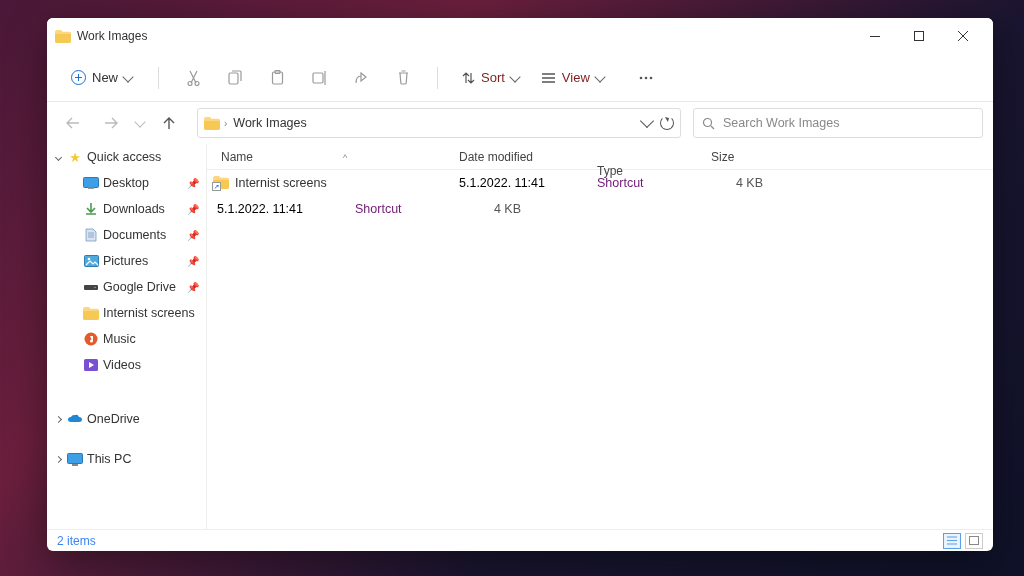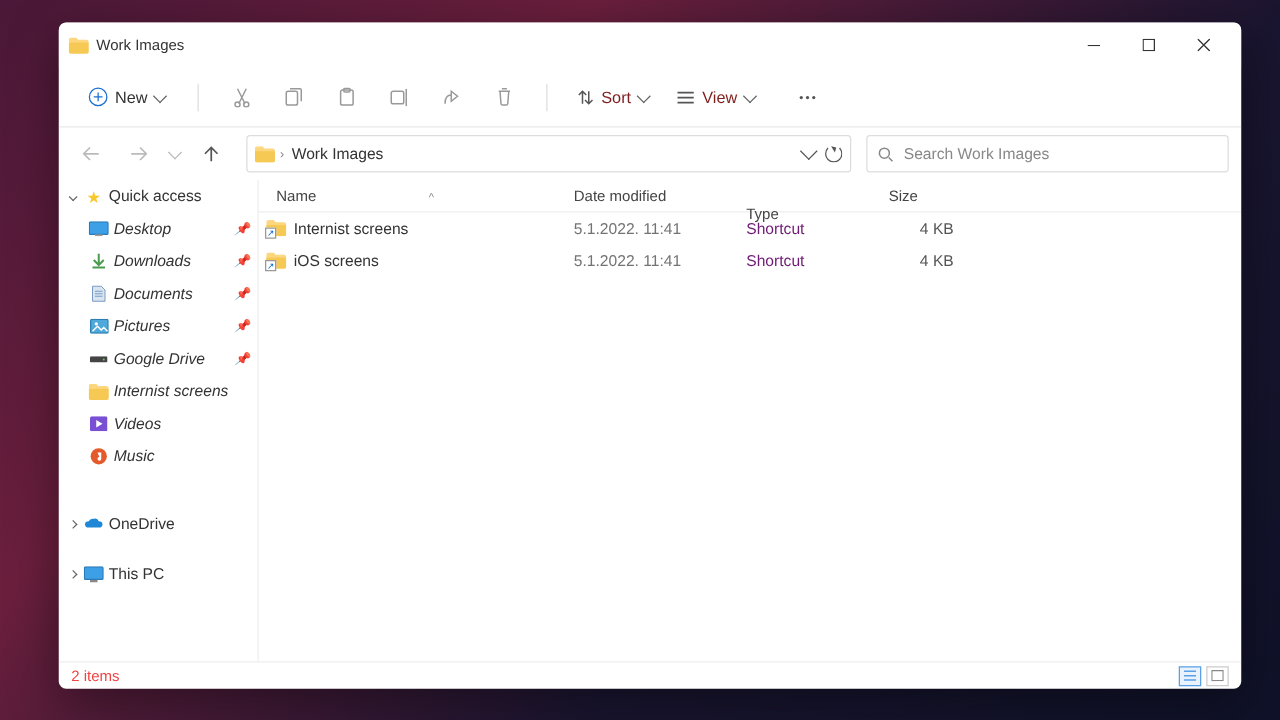--- a/index.html
+++ b/index.html
@@ -33,42 +33,42 @@
 .refresh:after { content:''; position:absolute; top:-2px; right:1px; border:3px solid transparent; border-left-color:#555; transform:rotate(-30deg); }
 .searchbox { width: 290px; height: 30px; border: 1px solid #ddd; border-radius: 3px; display: flex; align-items: center; padding: 0 8px; gap: 8px; color: #888; font-size: 12.5px; }
 .content { flex: 1; display: flex; overflow: hidden; }
 .sidebar { width: 160px; border-right: 1px solid #eee; overflow-y: auto; font-size: 12.5px; position: relative; padding-bottom: 4px; }
 .sidebar::-webkit-scrollbar { width: 10px; }
 .sidebar::-webkit-scrollbar-thumb { background: #bbb; border-radius: 5px; }
 .sbitem { display: flex; align-items: center; height: 26px; padding: 0 4px 0 6px; gap: 4px; color: #333; white-space: nowrap; overflow: hidden; }
 .sbitem .arrow { width: 10px; height: 10px; flex-shrink:0; display:flex; align-items:center; justify-content:center; }
 .sbitem .arrow .a { width:5px; height:5px; border-right:1px solid #666; border-bottom:1px solid #666; transform:rotate(45deg); }
 .sbitem .arrow .ar { width:5px; height:5px; border-right:1px solid #666; border-bottom:1px solid #666; transform:rotate(-45deg); }
-.sbitem.indent { padding-left: 24px; font-style: italic; }
+.sbitem.indent { padding-left: 36px; }
 .sbitem .ico { width: 16px; height: 14px; flex-shrink:0; display:flex; align-items:center; justify-content:center; }
 .sbitem .label { overflow: hidden; text-overflow: clip; flex:1; }
 .sbitem .pin { color:#aaa; font-size:10px; margin-right:2px; }
 .sbgap { height: 14px; }
 .main { flex: 1; display: flex; flex-direction: column; }
 .colheads { height: 26px; display: flex; align-items: center; border-bottom: 1px solid #eee; font-size: 12px; color: #444; }
 .ch { padding-left: 10px; border-right: 1px solid transparent; }
 .ch.name { width: 242px; padding-left:14px; }
 .ch.date { width: 138px; }
 .ch.type { width: 114px; margin-top: 28px; }
 .ch.size { width: 72px; }
 .files { flex: 1; }
 .frow { height: 26px; display: flex; align-items: center; font-size: 12.5px; color: #333; }
 .frow .fc { padding-left: 10px; }
 .frow .name { width: 242px; display:flex; align-items:center; gap:6px; padding-left:6px; }
-.frow .date { width: 138px; color:#737373; }
+.frow .date { width: 138px; color:#000000; }
 .frow .type { width: 114px; color:#701a75; }
 .frow .size { width: 72px; text-align:right; color:#555; padding-right:10px; }
 .shortcut-icon { position:relative; width:16px; height:14px; }
 .shortcut-icon .arrow-badge { position:absolute; bottom:-1px; left:-1px; width:9px; height:9px; background:#fff; border:0.5px solid #999; display:flex; align-items:center; justify-content:center; font-size:7px; color:#0066cc; }
-.status { height: 22px; border-top: 1px solid #eee; display: flex; align-items: center; padding: 0 10px; font-size: 12px; color: #ef4444; }
+.status { height: 22px; border-top: 1px solid #eee; display: flex; align-items: center; padding: 0 10px; font-size: 12px; color: #3b82f6; }
 .status .sp { flex:1; }
 .viewtoggle { width:18px; height:16px; border:1px solid #ccc; margin-left:4px; display:flex; align-items:center; justify-content:center; }
 .viewtoggle.active { border-color:#5aa0e8; background:#eaf3fc; }
 svg.folder { display:block; }
 .star { color:#f8c82b; font-size:13px; }
 </style>
 </head>
 <body>
 
 <div class="window">
@@ -265,35 +265,35 @@
         <span class="ico">
             <svg class="folder" width="16" height="13" viewBox="0 0 16 13">
               <path d="M0 2 Q0 0 2 0 L6 0 L7.5 1.8 L14 1.8 Q16 1.8 16 3.8 L16 11 Q16 13 14 13 L2 13 Q0 13 0 11 Z" fill="#fcd77f"></path>
               <path d="M0 4 L16 4 L16 11 Q16 13 14 13 L2 13 Q0 13 0 11 Z" fill="#f6c955"></path>
             </svg>
           </span>
         <span class="label">Internist screens</span>
       </div>
       <div class="sbitem indent">
         <span class="ico">
+            <svg width="14" height="14">
+              <circle cx="7" cy="7" r="6.5" fill="#e45a2b"></circle>
+              <path d="M6 4 L9 4 L9 9 A1.5 1.5 0 1 1 7.5 7.5" fill="#fff"></path>
+            </svg>
+          </span>
+        <span class="label">Music</span>
+      </div>
+      <div class="sbitem indent">
+        <span class="ico">
             <svg width="14" height="12">
               <rect width="14" height="12" rx="1.5" fill="#7950d4"></rect>
               <path d="M5 3 L10 6 L5 9 Z" fill="#fff"></path>
             </svg>
           </span>
         <span class="label">Videos</span>
-      </div>
-      <div class="sbitem indent">
-        <span class="ico">
-            <svg width="14" height="14">
-              <circle cx="7" cy="7" r="6.5" fill="#e45a2b"></circle>
-              <path d="M6 4 L9 4 L9 9 A1.5 1.5 0 1 1 7.5 7.5" fill="#fff"></path>
-            </svg>
-          </span>
-        <span class="label">Music</span>
       </div>
       <div class="sbgap"></div>
       <div class="sbgap"></div>
       <div class="sbitem">
         <span class="arrow">
             <span class="ar"></span>
           </span>
         <span class="ico">
             <svg width="16" height="11">
               <path d="M4 8 Q1 8 1 5.5 Q1 3 4 3 Q5 0.5 8 1 Q11 0 12 3 Q15 3 15 5.5 Q15 8 12 8 Z" fill="#1e88d6"></path>
@@ -335,30 +335,20 @@
                 </svg>
               <span class="arrow-badge">↗</span>
             </span>
             <span>Internist screens</span>
           </div>
           <div class="fc date">5.1.2022. 11:41</div>
           <div class="fc type">Shortcut</div>
           <div class="fc size">4 KB</div>
         </div>
         <div class="frow">
-          <div class="fc name">
-            <span class="shortcut-icon">
-              <svg class="folder" width="16" height="13" viewBox="0 0 16 13">
-                  <path d="M0 2 Q0 0 2 0 L6 0 L7.5 1.8 L14 1.8 Q16 1.8 16 3.8 L16 11 Q16 13 14 13 L2 13 Q0 13 0 11 Z" fill="#fcd77f"></path>
-                  <path d="M0 4 L16 4 L16 11 Q16 13 14 13 L2 13 Q0 13 0 11 Z" fill="#f6c955"></path>
-                </svg>
-              <span class="arrow-badge">↗</span>
-            </span>
-            <span>iOS screens</span>
-          </div>
           <div class="fc date">5.1.2022. 11:41</div>
           <div class="fc type">Shortcut</div>
           <div class="fc size">4 KB</div>
         </div>
       </div>
     </div>
   </div>
 
   <div class="status">
     <span>2 items</span>

